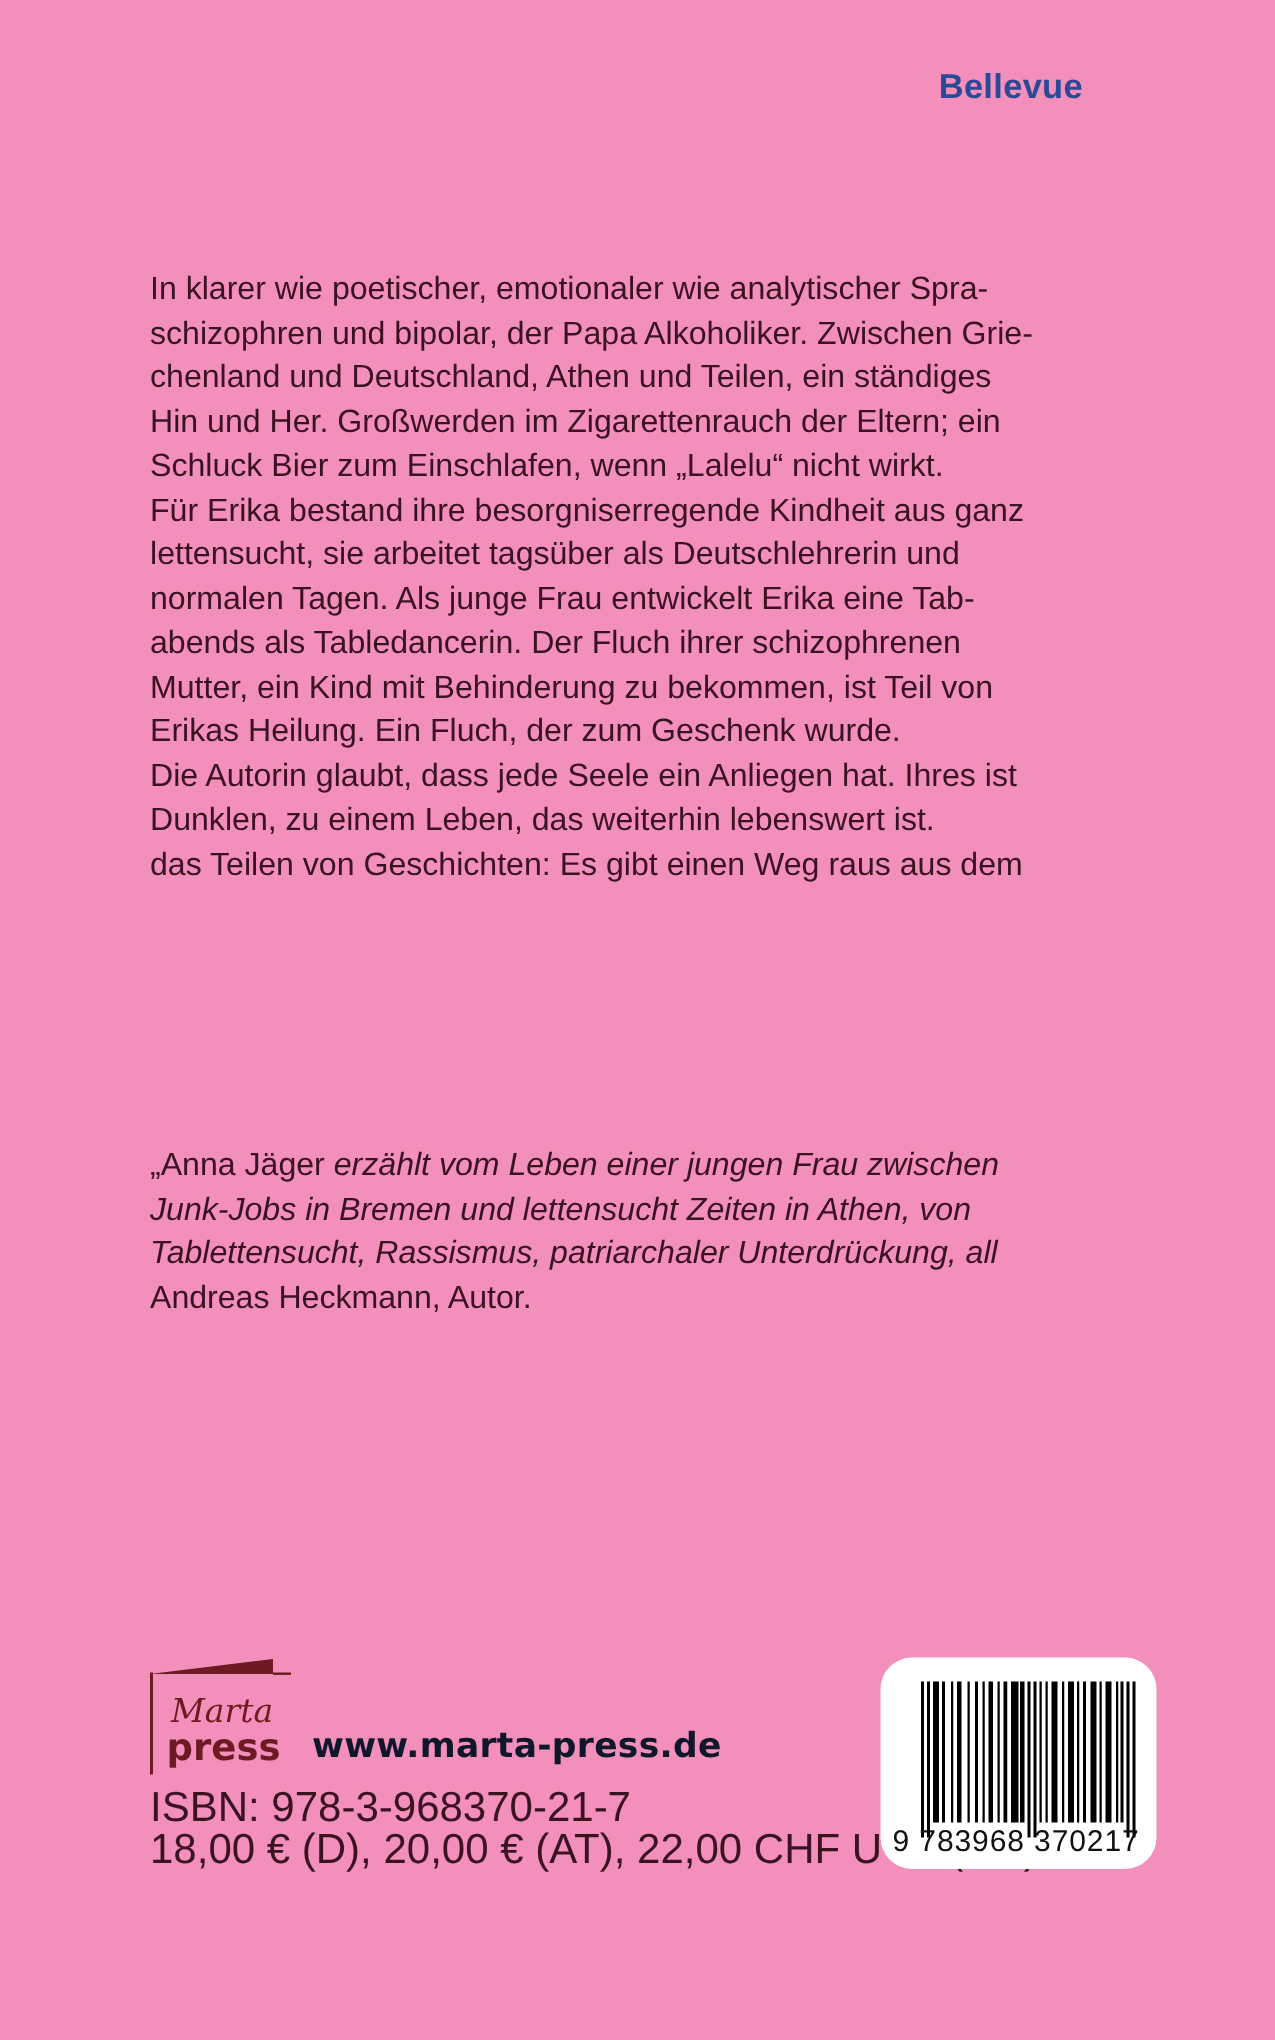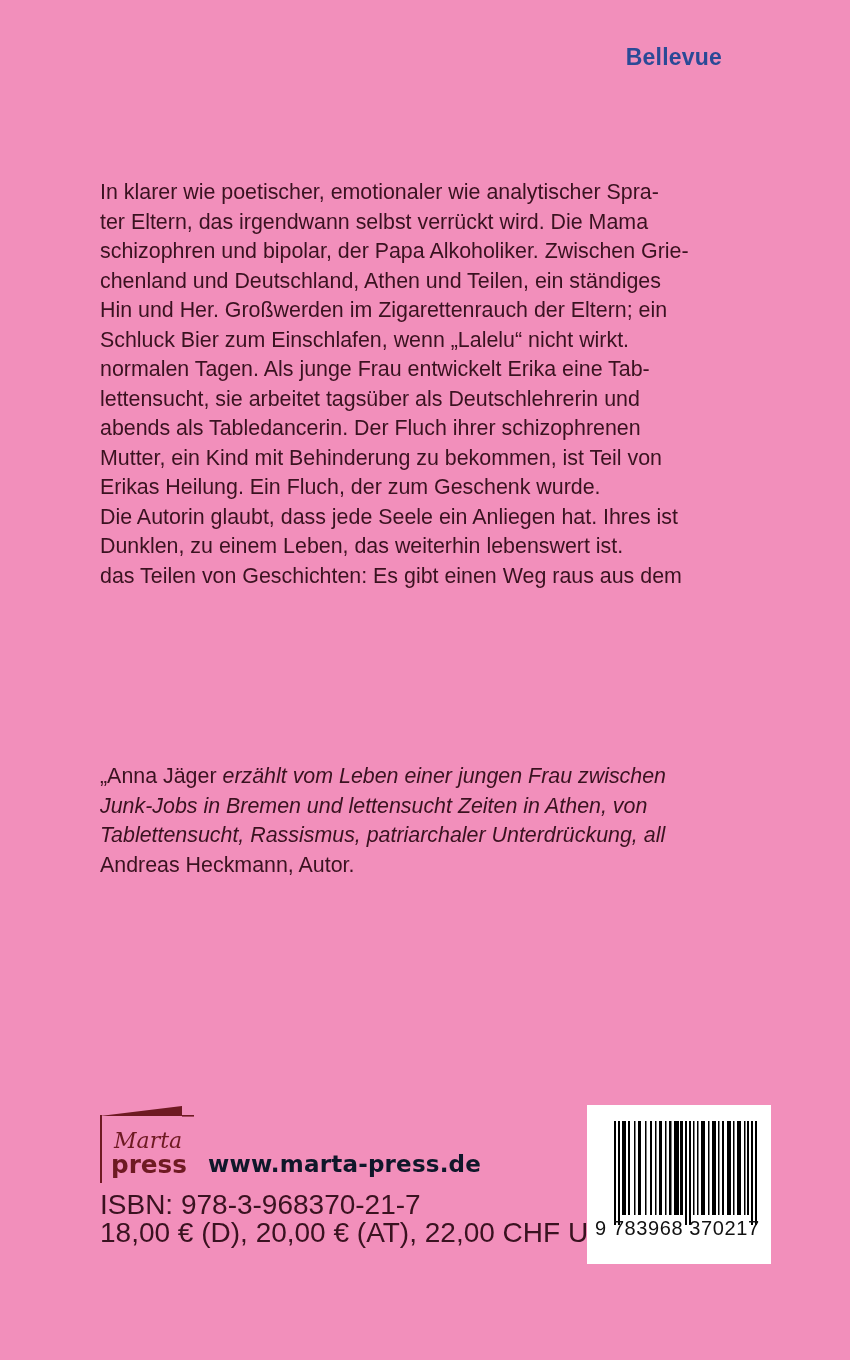--- a/index.html
+++ b/index.html
@@ -35,44 +35,45 @@
       font-family:"DejaVu Sans", sans-serif;
       font-size:23px; font-weight:bold; color:#0f172a;
       letter-spacing:0.2px;
     }
     .isbn, .price {
       position:absolute; left:100px; font-size:28px; line-height:28px;text-align:center;
     }
     .isbn { top:1191px; }
     .price { top:1219px; }
     .barcode-box {
-      position:absolute; left:587px; top:1105px; width:184px; height:159px;
+      position:absolute; left:587px; top:1105px; width:184px; height:141px;
       background:#ffffff;
+      border-radius:21px;
     }
     .barcode-box svg { position:absolute; left:0; top:0; }
     .barcode-digits {
       position:absolute; left:8px; top:112px; width:170px;
       font-family:"Liberation Sans", sans-serif; font-size:20px; color:#111;
       white-space:nowrap; letter-spacing:0.6px;
     }
   </style>
 </head>
 <body>
 
 <div class="imprint">Bellevue</div>
 
 <div class="blurb">
   <p>In klarer wie poetischer, emotionaler wie analytischer Spra-</p>
-  <p>ter Eltern, das irgendwann selbst verrückt wird. Die Mama</p>
   <p>schizophren und bipolar, der Papa Alkoholiker. Zwischen Grie-</p>
   <p>chenland und Deutschland, Athen und Teilen, ein ständiges</p>
   <p>Hin und Her. Großwerden im Zigarettenrauch der Eltern; ein</p>
   <p>Schluck Bier zum Einschlafen, wenn „Lalelu“ nicht wirkt.</p>
+  <p>Für Erika bestand ihre besorgniserregende Kindheit aus ganz</p>
+  <p>lettensucht, sie arbeitet tagsüber als Deutschlehrerin und</p>
   <p>normalen Tagen. Als junge Frau entwickelt Erika eine Tab-</p>
-  <p>lettensucht, sie arbeitet tagsüber als Deutschlehrerin und</p>
   <p>abends als Tabledancerin. Der Fluch ihrer schizophrenen</p>
   <p>Mutter, ein Kind mit Behinderung zu bekommen, ist Teil von</p>
   <p>Erikas Heilung. Ein Fluch, der zum Geschenk wurde.</p>
   <p>Die Autorin glaubt, dass jede Seele ein Anliegen hat. Ihres ist</p>
   <p>Dunklen, zu einem Leben, das weiterhin lebenswert ist.</p>
   <p>das Teilen von Geschichten: Es gibt einen Weg raus aus dem</p>
 </div>
 
 <div class="quote">
   <p><span>„Anna Jäger </span><em>erzählt vom Leben einer jungen Frau zwischen</em></p>

